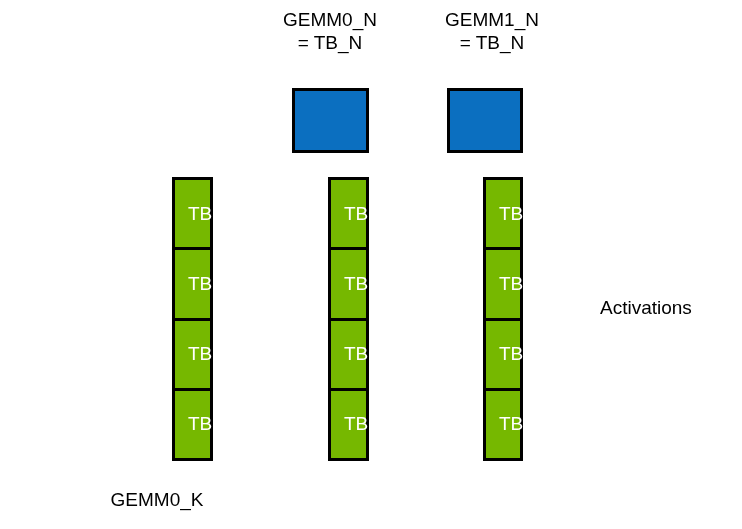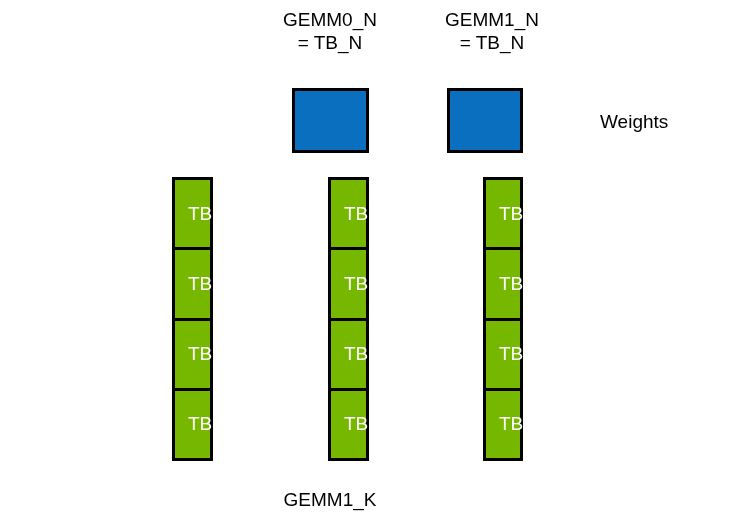--- a/index.html
+++ b/index.html
@@ -82,21 +82,20 @@
   <div class="label label-top" style="left:330px; top:8px;">GEMM0_N
 = TB_N</div>
 
   <div class="label label-top" style="left:492px; top:8px;">GEMM1_N
 = TB_N</div>
 
   <div class="weight-block" style="left:292px; top:88px; width:77px; height:65px;"></div>
 
   <div class="weight-block" style="left:447px; top:88px; width:76px; height:65px;"></div>
 
-  <div class="label label-side" style="left:600px; top:110px;">Weights</div>
 
   <div class="activation-column" style="left:136px; top:177px; width:77px; height:292px;">
     <div class="activation-cell">
       <span class="cell-label">TB0</span>
     </div>
     <div class="activation-cell">
       <span class="cell-label">TB1</span>
     </div>
     <div class="activation-cell">
       <span class="cell-label">TB2</span>
@@ -129,18 +128,19 @@
       <span class="cell-label">TB1</span>
     </div>
     <div class="activation-cell">
       <span class="cell-label">TB2</span>
     </div>
     <div class="activation-cell">
       <span class="cell-label">TB3</span>
     </div>
   </div>
 
+  <div class="label label-side" style="left:600px; top:296px;">Activations</div>
 
 
+  <div class="label label-bottom" style="left:157px; top:488px;">GEMM0_K</div>
 
-  <div class="label label-bottom" style="left:330px; top:488px;">GEMM1_K</div>
 
 </div>
 
 </body></html>

